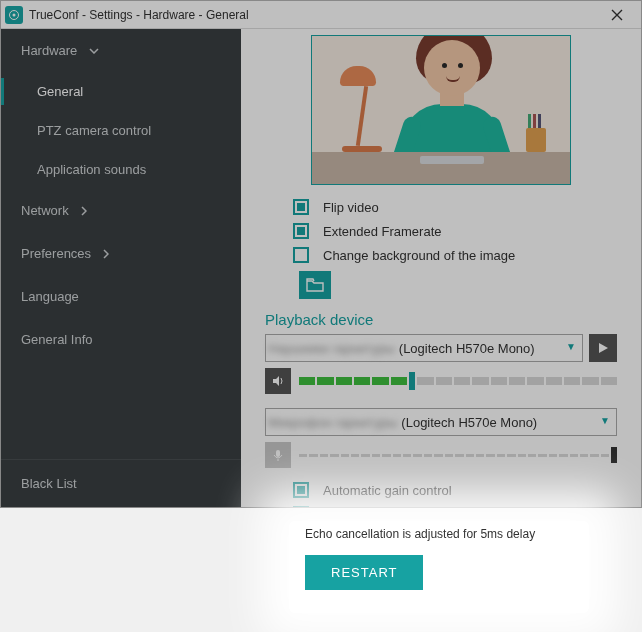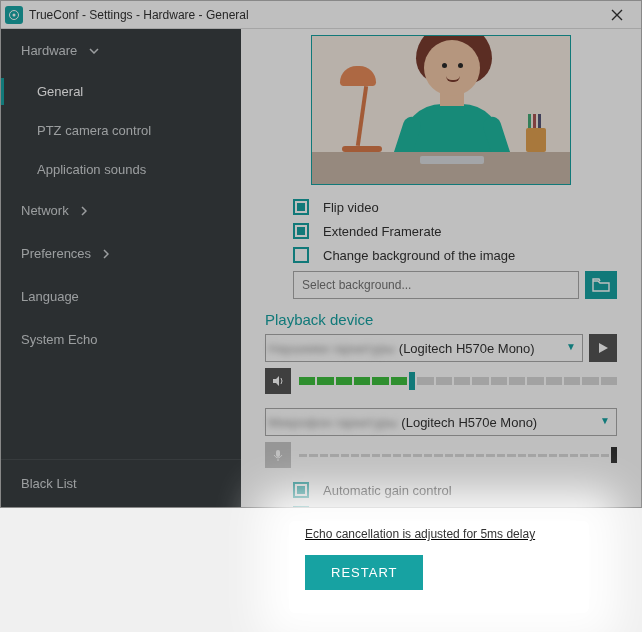--- a/index.html
+++ b/index.html
@@ -74,21 +74,21 @@
 .vol-row { display:flex; align-items:center; margin: 6px 0 14px 0; }
 .icon-btn { width:26px; height:26px; background:#555; display:flex; align-items:center; justify-content:center; margin-right:8px; }
 .icon-btn.light { background:#c9c9c9; }
 .meter { flex:1; display:flex; gap:2px; align-items:center; height:12px; }
 .meter .seg { flex:1; height:8px; background:#d9d9d9; }
 .meter .seg.on { background:#3fbf3f; }
 .meter .knob { width:6px; height:18px; background:#17a2a2; }
 .meter.rec .seg { height:3px; }
 .meter.rec .knob { width:6px; height:16px; background:#333; margin-left:auto; }
 
-.highlight-area { position:absolute; left:288px; top:520px; width:300px; height:92px; background:#fff; z-index:60; border-radius:6px; box-shadow: 0 0 40px 30px rgba(255,255,255,0.95); padding: 6px 16px; text-decoration: underline; }
+.highlight-area { position:absolute; left:288px; top:520px; width:300px; height:92px; background:#fff; z-index:60; border-radius:6px; box-shadow: 0 0 40px 30px rgba(255,255,255,0.95); padding: 6px 16px; }
 .highlight-area .msg { font-size:12px; color:#333; margin-bottom:14px; }
 .restart-btn { display:inline-block; background:#17a2a2; color:#fff; font-size:13px; letter-spacing:1px; padding: 10px 26px; border:none; cursor:pointer; }
 
 svg { display:block; }
 </style>
 </head>
 <body>
 
 <div class="window">
 
@@ -139,21 +139,21 @@
         <span class="chev">
           <svg width="6" height="10" viewBox="0 0 6 10">
               <path d="M1 1 L5 5 L1 9" stroke="#cfd3d5" stroke-width="1.5" fill="none"></path>
             </svg>
         </span>
       </div>
       <div class="section">
         <span>Language</span>
       </div>
       <div class="section">
-        <span>System Echo</span>
+        <span>General Info</span>
       </div>
       <div class="spacer"></div>
       <div class="bottom">
         <span>Black List</span>
       </div>
     </div>
 
     <div class="main">
 
       <div class="preview">
@@ -188,21 +188,20 @@
       </div>
       <div class="check-row">
         <span class="chkbox checked"></span>
         <span>Extended Framerate</span>
       </div>
       <div class="check-row">
         <span class="chkbox"></span>
         <span>Change background of the image</span>
       </div>
       <div class="bg-row">
-        <input class="bg-input" placeholder="Select background..." style="">
         <span class="folder-btn">
           <svg width="18" height="14" viewBox="0 0 18 14">
               <path d="M1 3 h5 l2 2 h9 v8 h-16 z M1 3 v-2 h6 l1 2" fill="none" stroke="#fff" stroke-width="1.4"></path>
             </svg>
         </span>
       </div>
 
       <div class="section-title">Playback device</div>
       <div class="device-row">
         <div class="device-select">

